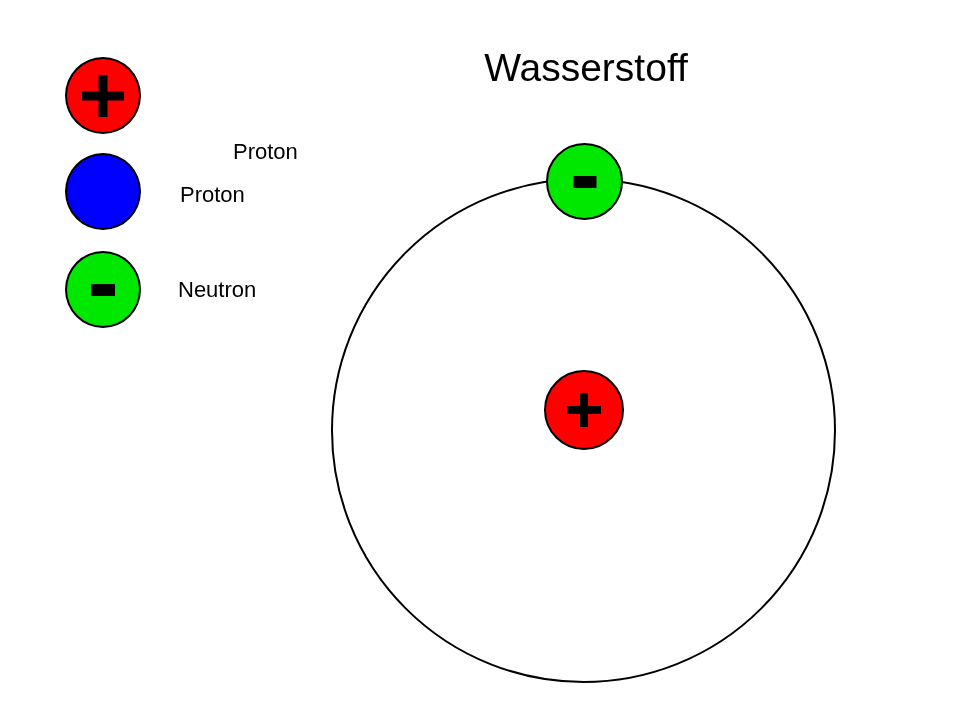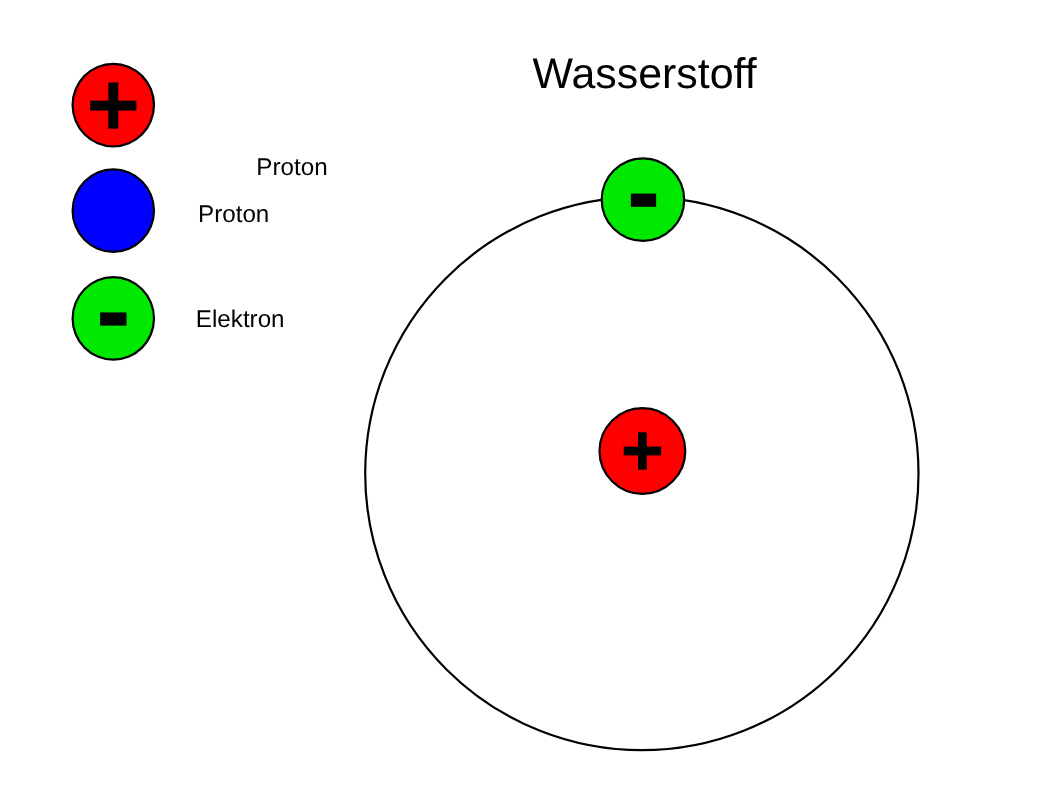--- a/index.html
+++ b/index.html
@@ -178,21 +178,21 @@
       <div class="particle p-neutron"></div>
       <div class="legend-label">Proton</div>
     </div>
 
     <div class="legend-row row-elektron">
       <div class="particle p-elektron">
         <span class="charge minus-lg">
           <span class="bar-h"></span>
         </span>
       </div>
-      <div class="legend-label">Elektron</div>
+      <div class="legend-label">Neutron</div>
     </div>
 
   </div>
 
   <div class="atom">
 
     <div class="orbit"></div>
 
     <div class="particle nucleus">
       <span class="charge plus-nuc">

